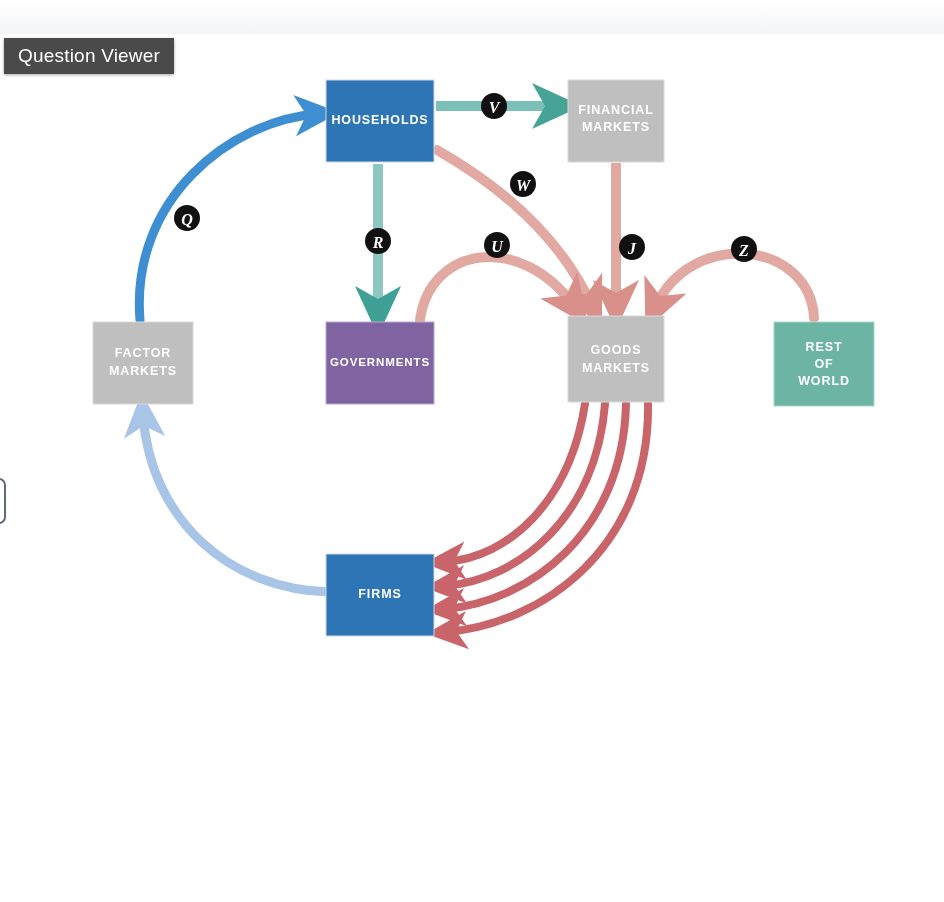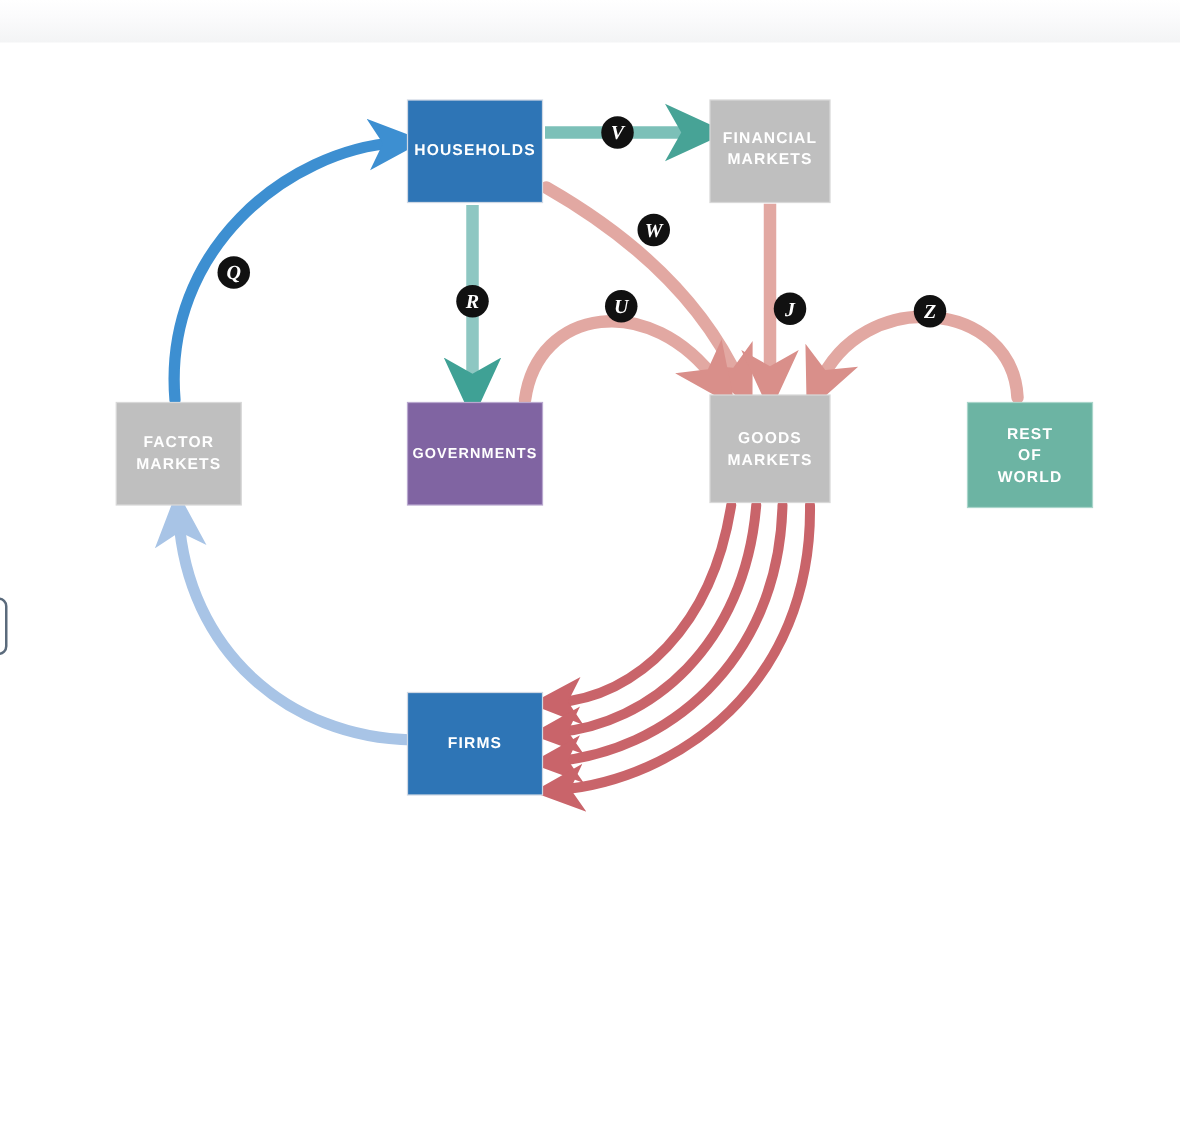--- a/index.html
+++ b/index.html
@@ -82,20 +82,21 @@
     dominant-baseline: central;
   }
 </style>
 </head>
 <body>
 
 <div id="app">
 
   <div class="top-band"></div>
 
+  <div class="qv-badge">Question Viewer</div>
 
   <div class="edge-stub"></div>
 
   <svg class="diagram" viewBox="0 0 944 902" width="944" height="902">
     <defs>
       <marker id="ah-blue" markerWidth="5" markerHeight="5" refX="2.6" refY="2.5" orient="auto">
         <path d="M0,0.2 L5,2.5 L0,4.8 L1.3,2.5 Z" fill="#3d8fd1"></path>
       </marker>
       <marker id="ah-lblue" markerWidth="5" markerHeight="5" refX="2.6" refY="2.5" orient="auto">
         <path d="M0,0.2 L5,2.5 L0,4.8 L1.3,2.5 Z" fill="#a8c4e6"></path>

